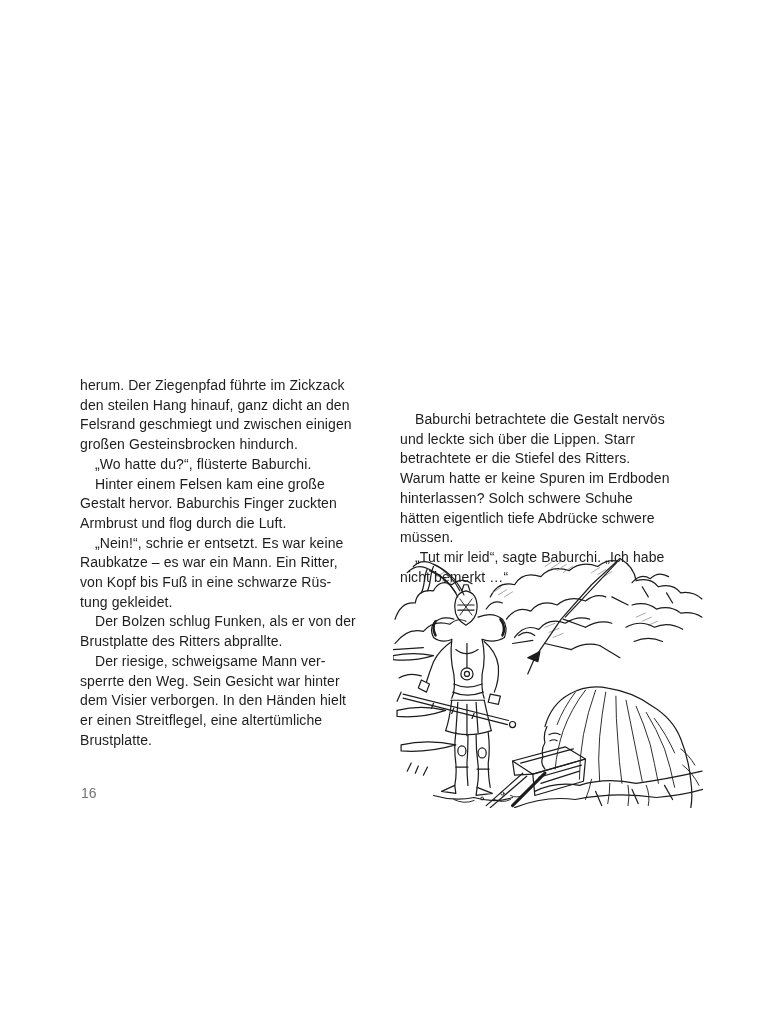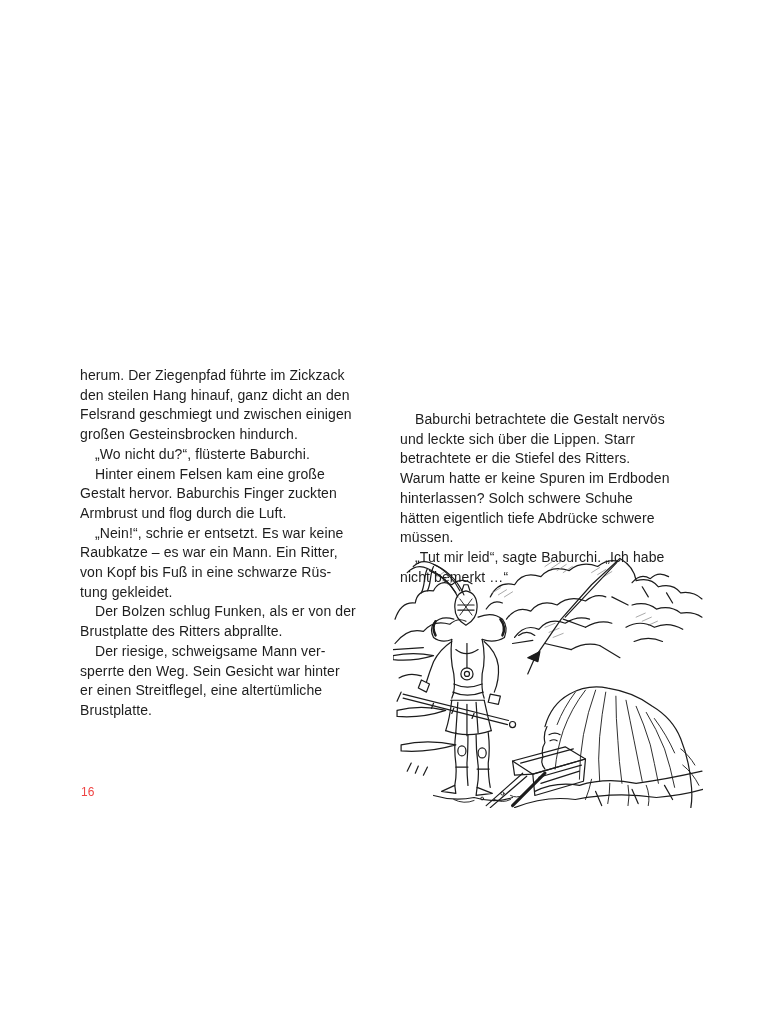--- a/index.html
+++ b/index.html
@@ -4,54 +4,55 @@
 <style>
   html, body { margin:0; padding:0; background:#ffffff; }
   .page {
     position:relative; width:768px; height:1024px; background:#ffffff;
     font-family:"Liberation Sans", sans-serif; color:#1d1d1d; overflow:hidden;
   }
   .column {
     position:absolute; top:366px; font-size:14px; line-height:19.7px;
     letter-spacing:0.1px; color:#1d1d1d;
   }
-  .column.left  { left:80px;  width:264px; }
+  .column.left  { left:80px;  width:264px;margin-top:10px; }
   .column.right { left:400px; width:274px;margin-top:44px; }
   .line { white-space:nowrap; }
   .line.indent { padding-left:15px; }
   .page-number {
-    position:absolute; left:81px; top:785px; font-size:12px; color:#ef4444;
+    position:absolute; left:81px; top:785px; font-size:14px; color:#737373;
   }
   .illustration {
     position:absolute; left:393px; top:556px; width:310px; height:252px;
   }
   .illustration svg { display:block; width:100%; height:100%; }
 </style>
 </head>
 <body>
 
 <div class="page">
 
   <div class="column left">
       <div class="line">herum. Der Ziegenpfad führte im Zickzack</div>
       <div class="line">den steilen Hang hinauf, ganz dicht an den</div>
       <div class="line">Felsrand geschmiegt und zwischen einigen</div>
       <div class="line">großen Gesteinsbrocken hindurch.</div>
-      <div class="line indent">„Wo nicht du?“, flüsterte Baburchi.</div>
+      <div class="line indent">„Wo hatte du?“, flüsterte Baburchi.</div>
       <div class="line indent">Hinter einem Felsen kam eine große</div>
       <div class="line">Gestalt hervor. Baburchis Finger zuckten</div>
       <div class="line">Armbrust und flog durch die Luft.</div>
       <div class="line indent">„Nein!“, schrie er entsetzt. Es war keine</div>
       <div class="line">Raubkatze – es war ein Mann. Ein Ritter,</div>
       <div class="line">von Kopf bis Fuß in eine schwarze Rüs-</div>
       <div class="line">tung gekleidet.</div>
       <div class="line indent">Der Bolzen schlug Funken, als er von der</div>
       <div class="line">Brustplatte des Ritters abprallte.</div>
       <div class="line indent">Der riesige, schweigsame Mann ver-</div>
       <div class="line">sperrte den Weg. Sein Gesicht war hinter</div>
+      <div class="line">dem Visier verborgen. In den Händen hielt</div>
       <div class="line">er einen Streitflegel, eine altertümliche</div>
       <div class="line">Brustplatte.</div>
     </div>
 
   <div class="column right">
       <div class="line indent">Baburchi betrachtete die Gestalt nervös</div>
       <div class="line">und leckte sich über die Lippen. Starr</div>
       <div class="line">betrachtete er die Stiefel des Ritters.</div>
       <div class="line">Warum hatte er keine Spuren im Erdboden</div>
       <div class="line">hinterlassen? Solch schwere Schuhe</div>

